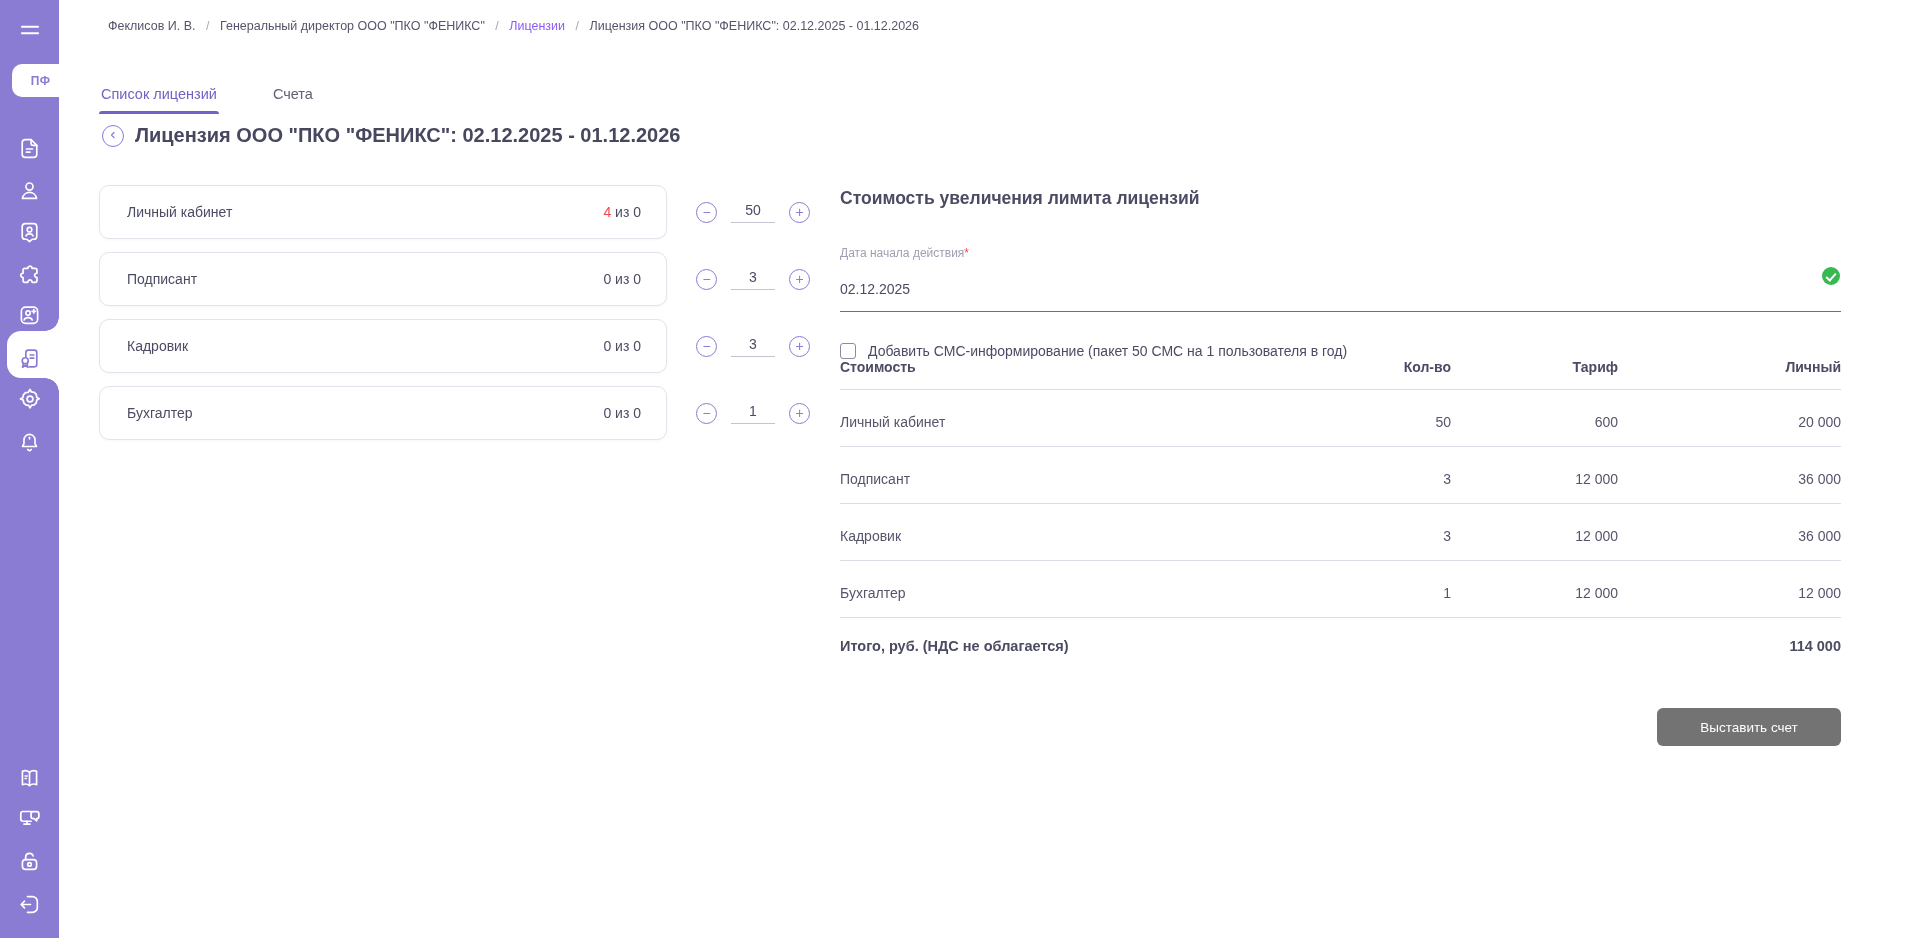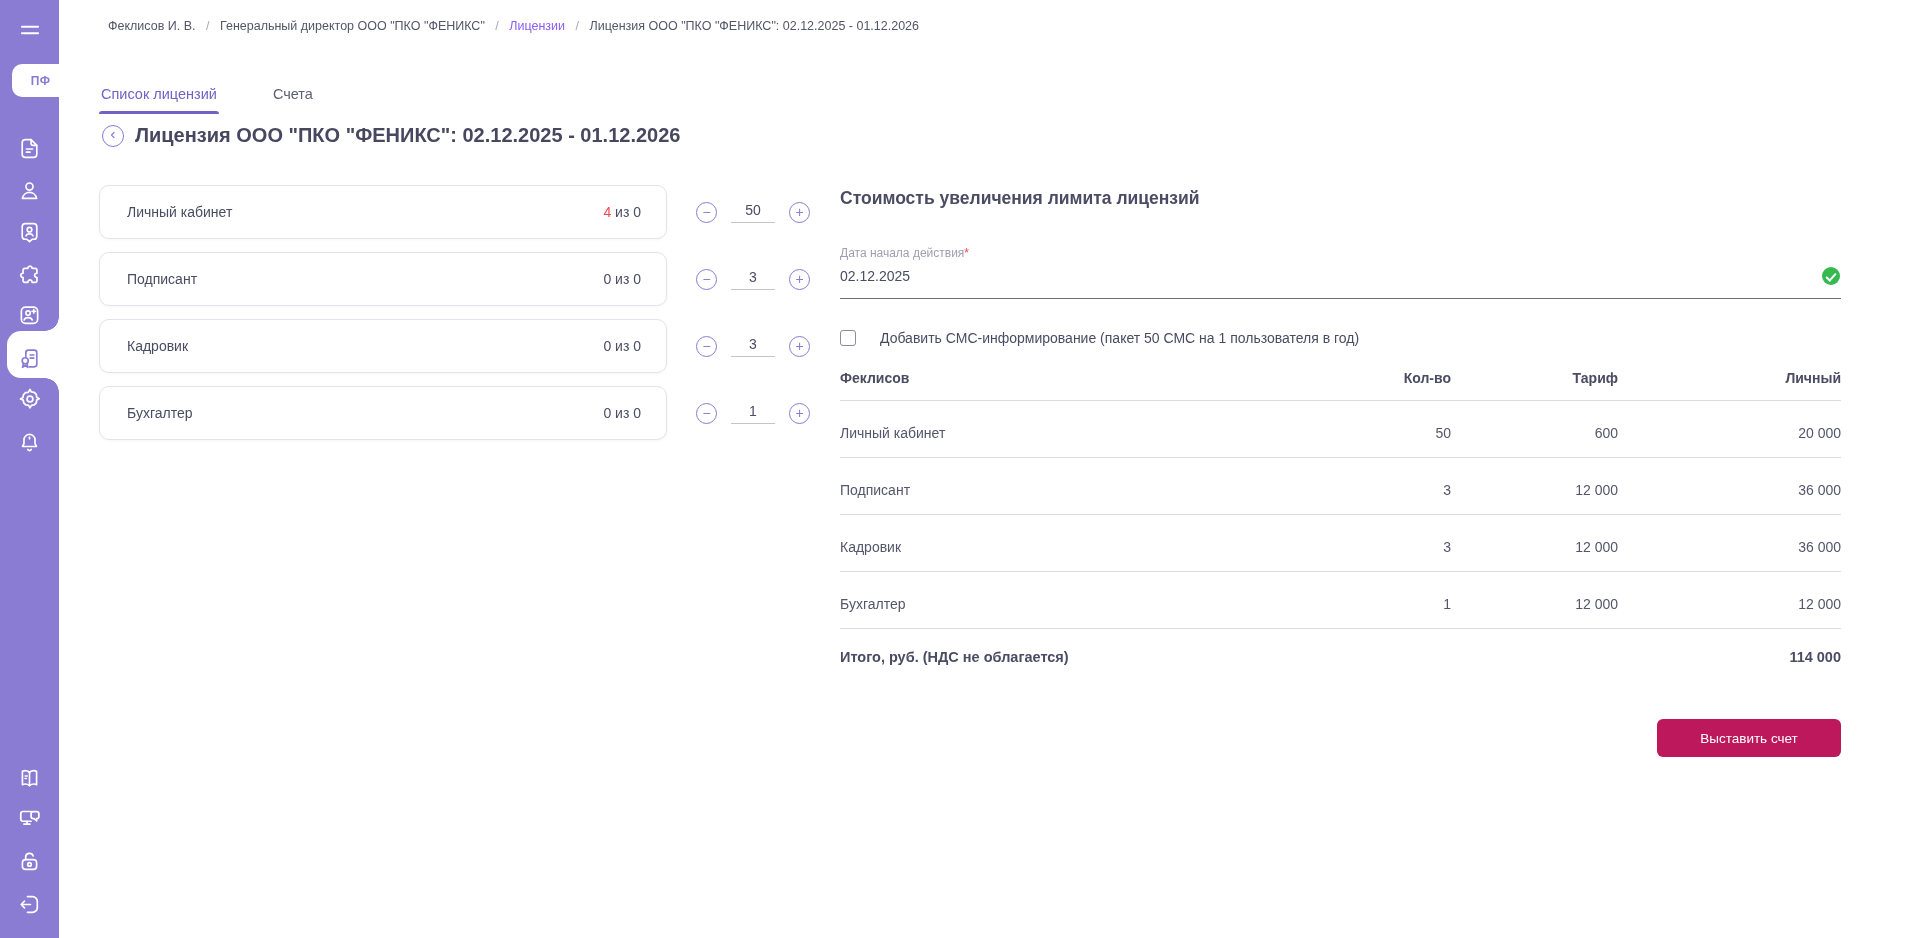--- a/index.html
+++ b/index.html
@@ -46,47 +46,47 @@
   .step-btn { width:21px; height:21px; border-radius:50%; border:1.5px solid #8a7bd3; background:#fff; color:#8a7bd3;
               display:flex; align-items:center; justify-content:center; font-size:14px; line-height:1; cursor:pointer; padding:0; }
   .step-input { width:44px; border:none; border-bottom:1px solid #c4c3d0; text-align:center; font-size:14px;
                 color:#4b4b63; padding:0 0 4px; background:transparent; font-family:inherit; outline:none; }
 
   
   .panel { position:absolute; left:840px; top:188px; width:1001px; }
   .panel-title { font-size:17.5px; font-weight:bold; color:#4b4b63; margin-bottom:37px; }
   .dates { display:flex; gap:9px; margin-bottom:31px; }
   .field { position:relative; flex:1; padding-bottom:13px; }
-  .field .flabel { font-size:12px; color:#a09eb0; margin-bottom:7px; }
+  .field .flabel { font-size:12px; color:#a09eb0; margin-bottom:20px; }
   .field .flabel .req { color:#f0484e; }
   .field.start { border-bottom:1px solid #6d6d85; }
   .field.end { border-bottom:1px solid #dddde6; }
   .field.end .flabel { color:#bdbbca; }
   .field input { border:none; background:transparent; font-size:14px; color:#4b4b63; font-family:inherit; width:80%; outline:none; padding:0; }
   .field.end input { color:#b9b7c6; }
   .check { position:absolute; right:1px; top:21px; width:18px; height:18px; border-radius:50%; background:#35b950; }
   .check::after { content:""; position:absolute; left:6px; top:3.5px; width:4px; height:8px;
                   border:solid #fff; border-width:0 2px 2px 0; transform:rotate(42deg); }
 
-  .sms-row { display:flex; align-items:flex-start; gap:24px; margin-bottom:24px; }
+  .sms-row { display:flex; align-items:flex-start; gap:12px; }
   .checkbox { width:16px; height:16px; border:1.5px solid #8c8ba0; border-radius:3px; background:#fff; cursor:pointer; flex:none; }
   .sms-row .sms-label { font-size:14px; color:#4b4b63; }
 
   .tbl { width:100%; }
   .trow { display:grid; grid-template-columns:1fr 150px 167px 223px; align-items:center; }
   .trow > div { font-size:14px; color:#55556b; }
   .trow > div:nth-child(n+2) { text-align:right; }
   .trow.head { padding-bottom:14px; }
   .trow.head > div { font-weight:bold; color:#4b4b63; }
   .trow.body { border-top:1px solid #dcdce6; padding:24px 0 16px; }
   .trow.total { border-top:1px solid #dcdce6; padding-top:20px; }
   .trow.total > div { font-weight:bold; color:#4b4b63; font-size:14.5px; }
 
   .panel-actions { display:flex; justify-content:flex-end; margin-top:54px; }
-  .submit-btn { width:184px; height:38px; background:#be185d; color:#fff; border:none; border-radius:6px;
+  .submit-btn { width:184px; height:38px; background:#737373; color:#fff; border:none; border-radius:6px;
                 font-size:13.5px; font-family:inherit; cursor:pointer; }
 </style>
 </head>
 <body>
 
 <div class="sidebar">
 
   <div class="side-item" style="top:13px">
     <span>
       <svg width="26" height="26" viewBox="0 0 24 24" fill="none" stroke="#fff" stroke-width="1.7" stroke-linecap="round">
@@ -305,21 +305,21 @@
     </div>
   </div>
 
   <div class="sms-row">
     <span class="checkbox"></span>
     <span class="sms-label">Добавить СМС-информирование (пакет 50 СМС на 1 пользователя в год)</span>
   </div>
 
   <div class="tbl">
     <div class="trow head">
-      <div>Феклисов</div>
+      <div>Стоимость</div>
       <div>Кол-во</div>
       <div>Тариф</div>
       <div>Личный</div>
     </div>
 
     <div class="trow body">
       <div>Личный кабинет</div>
       <div>50</div>
       <div>600</div>
       <div>20 000</div>

